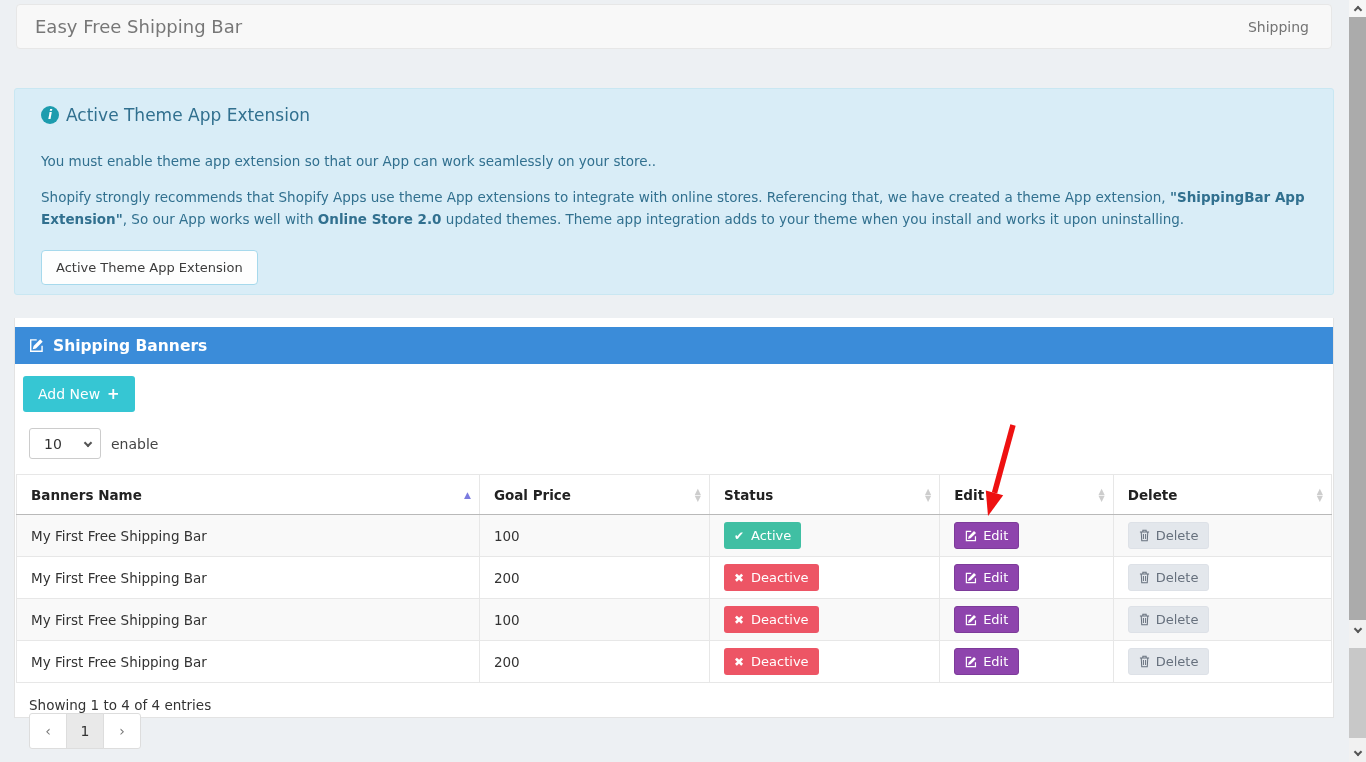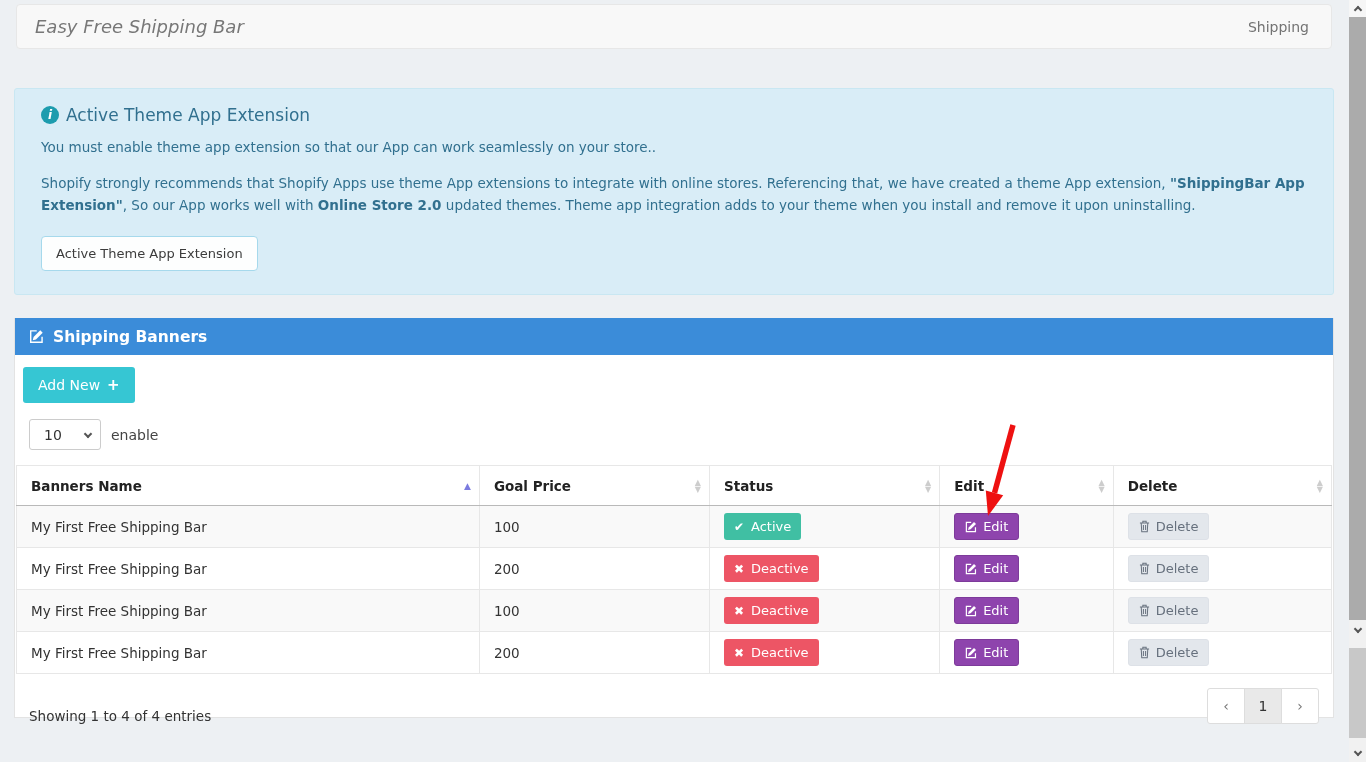--- a/index.html
+++ b/index.html
@@ -12,54 +12,54 @@
   }
   .page { position:absolute; inset:0; }
 
   
   .topbar {
     position:absolute; left:16px; top:4px; width:1316px; height:45px;
     background:#f8f8f8; border:1px solid #e7e7e7; border-radius:4px;
     display:flex; align-items:center; justify-content:space-between;
     padding:0 22px 0 18px;
   }
-  .topbar-title { font-size:18px; color:#777;font-style:italic; }
+  .topbar-title { font-size:18px; color:#777; }
   .topbar-link { font-size:14px; color:#737373; text-decoration:none; cursor:pointer; }
 
   
   .info-panel {
     position:absolute; left:14px; top:88px; width:1320px; height:207px;
     background:var(--info_bg,#d9edf7); border:1px solid #c9e7f2; border-radius:3px;
     padding:16px 26px; color:var(--info_text,#31708f); overflow:hidden;
   }
   .info-heading { display:flex; align-items:center; gap:7px; font-size:17px; }
   .info-icon {
     width:18px; height:18px; border-radius:50%; background:var(--info_icon_bg,#1d9cae);
     color:#fff; font-size:12px; font-weight:bold; font-style:italic;
     display:inline-flex; align-items:center; justify-content:center; flex:0 0 18px;
   }
-  .info-line1 { margin-top:14px; font-size:13.5px; }
+  .info-line1 { margin-top:28px; font-size:13.5px; }
   .info-para  { margin-top:18px; font-size:13.5px; line-height:1.6; max-width:1272px; }
   .info-para b { font-weight:bold; }
   .info-btn {
     margin-top:20px; display:inline-block; padding:9px 14px;
     background:#fdfefe; border:1px solid #a6d9ec; border-radius:4px;
     font-size:13px; color:#3c3c3c; cursor:pointer;
     font-family:inherit;
   }
 
   
   .panel {
     position:absolute; left:14px; top:318px; width:1320px; height:400px;
     background:#fff; border:1px solid #e3e3e3; border-top:none;
   }
   .panel-head {
     height:37px; background:var(--panel_header,#3b8cd9); color:#fff;
     display:flex; align-items:center; gap:9px; padding:0 14px;
-    font-size:15.5px; font-weight:600;
+    font-size:15.5px; font-weight:600;margin-top:9px;
   }
   .panel-head svg { display:block; }
 
   .addnew-btn {
     margin:12px 0 0 8px; display:inline-flex; align-items:center; gap:7px;
     background:var(--add_new,#36c6d3); color:#fff; border:none; border-radius:3px;
     padding:9px 15px; font-size:14px; cursor:pointer; font-family:inherit;justify-content:center;
   }
   .addnew-plus { font-weight:bold; font-size:15px; }
 
@@ -132,22 +132,23 @@
   }
   .btn-delete {
     display:inline-flex; align-items:center; gap:6px; padding:5px 10px;
     background:#e3e7ec; border:1px solid #dde1e7; border-radius:3px;
     color:#66707d; font-size:13px; cursor:pointer; font-family:inherit;
   }
   .btn-edit svg, .btn-delete svg { display:block; }
 
   
   .panel-footer {
-    display:flex; align-items:flex-end; justify-content:space-between;
+    display:flex; align-items:flex-start; justify-content:space-between;
     padding:14px 14px 0;
+    flex-direction:column;
   }
   .showing { font-size:13.5px; color:#333; }
   .pager { display:flex; }
   .pager .pg {
     min-width:38px; height:36px; display:flex; align-items:center; justify-content:center;
     border:1px solid #ddd; background:#fff; color:#777; font-size:14px; cursor:pointer;
     margin-left:-1px;
   }
   .pager .pg.first { margin-left:0; border-radius:3px 0 0 3px; }
   .pager .pg.last  { border-radius:0 3px 3px 0; }
@@ -176,21 +177,21 @@
     <a class="topbar-link">Shipping</a>
   </div>
 
   <div class="info-panel">
     <div class="info-heading">
       <span class="info-icon">i</span>
       <span>Active Theme App Extension</span>
     </div>
     <div class="info-line1">You must enable theme app extension so that our App can work seamlessly on your store..</div>
     <div class="info-para">
-      <span>Shopify strongly recommends that Shopify Apps use theme App extensions to integrate with online stores. Referencing that, we have created a theme App extension, </span><b>"ShippingBar App Extension"</b><span>, So our App works well with </span><b>Online Store 2.0</b><span> updated themes. Theme app integration adds to your theme when you install and remove it upon uninstalling.</span>
+      <span>Shopify strongly recommends that Shopify Apps use theme App extensions to integrate with online stores. Referencing that, we have created a theme App extension, </span><b>"ShippingBar App Extension"</b><span>, So our App works well with </span><b>Online Store 2.0</b><span> updated themes. Theme app integration adds to your theme when you install and works it upon uninstalling.</span>
     </div>
     <button class="info-btn">Active Theme App Extension</button>
   </div>
 
   <div class="panel">
     <div class="panel-head">
       <span>
         <svg width="15" height="15" viewBox="0 0 14 14" fill="none" stroke="#fff" stroke-width="1.3">
           <path d="M12.2 7.2v5.1H1.6V1.7h5.6"></path>
           <path d="M10.5 1.1l2.3 2.3-6.3 6.3-3 .8.8-3z" fill="#fff" stroke="none"></path>

